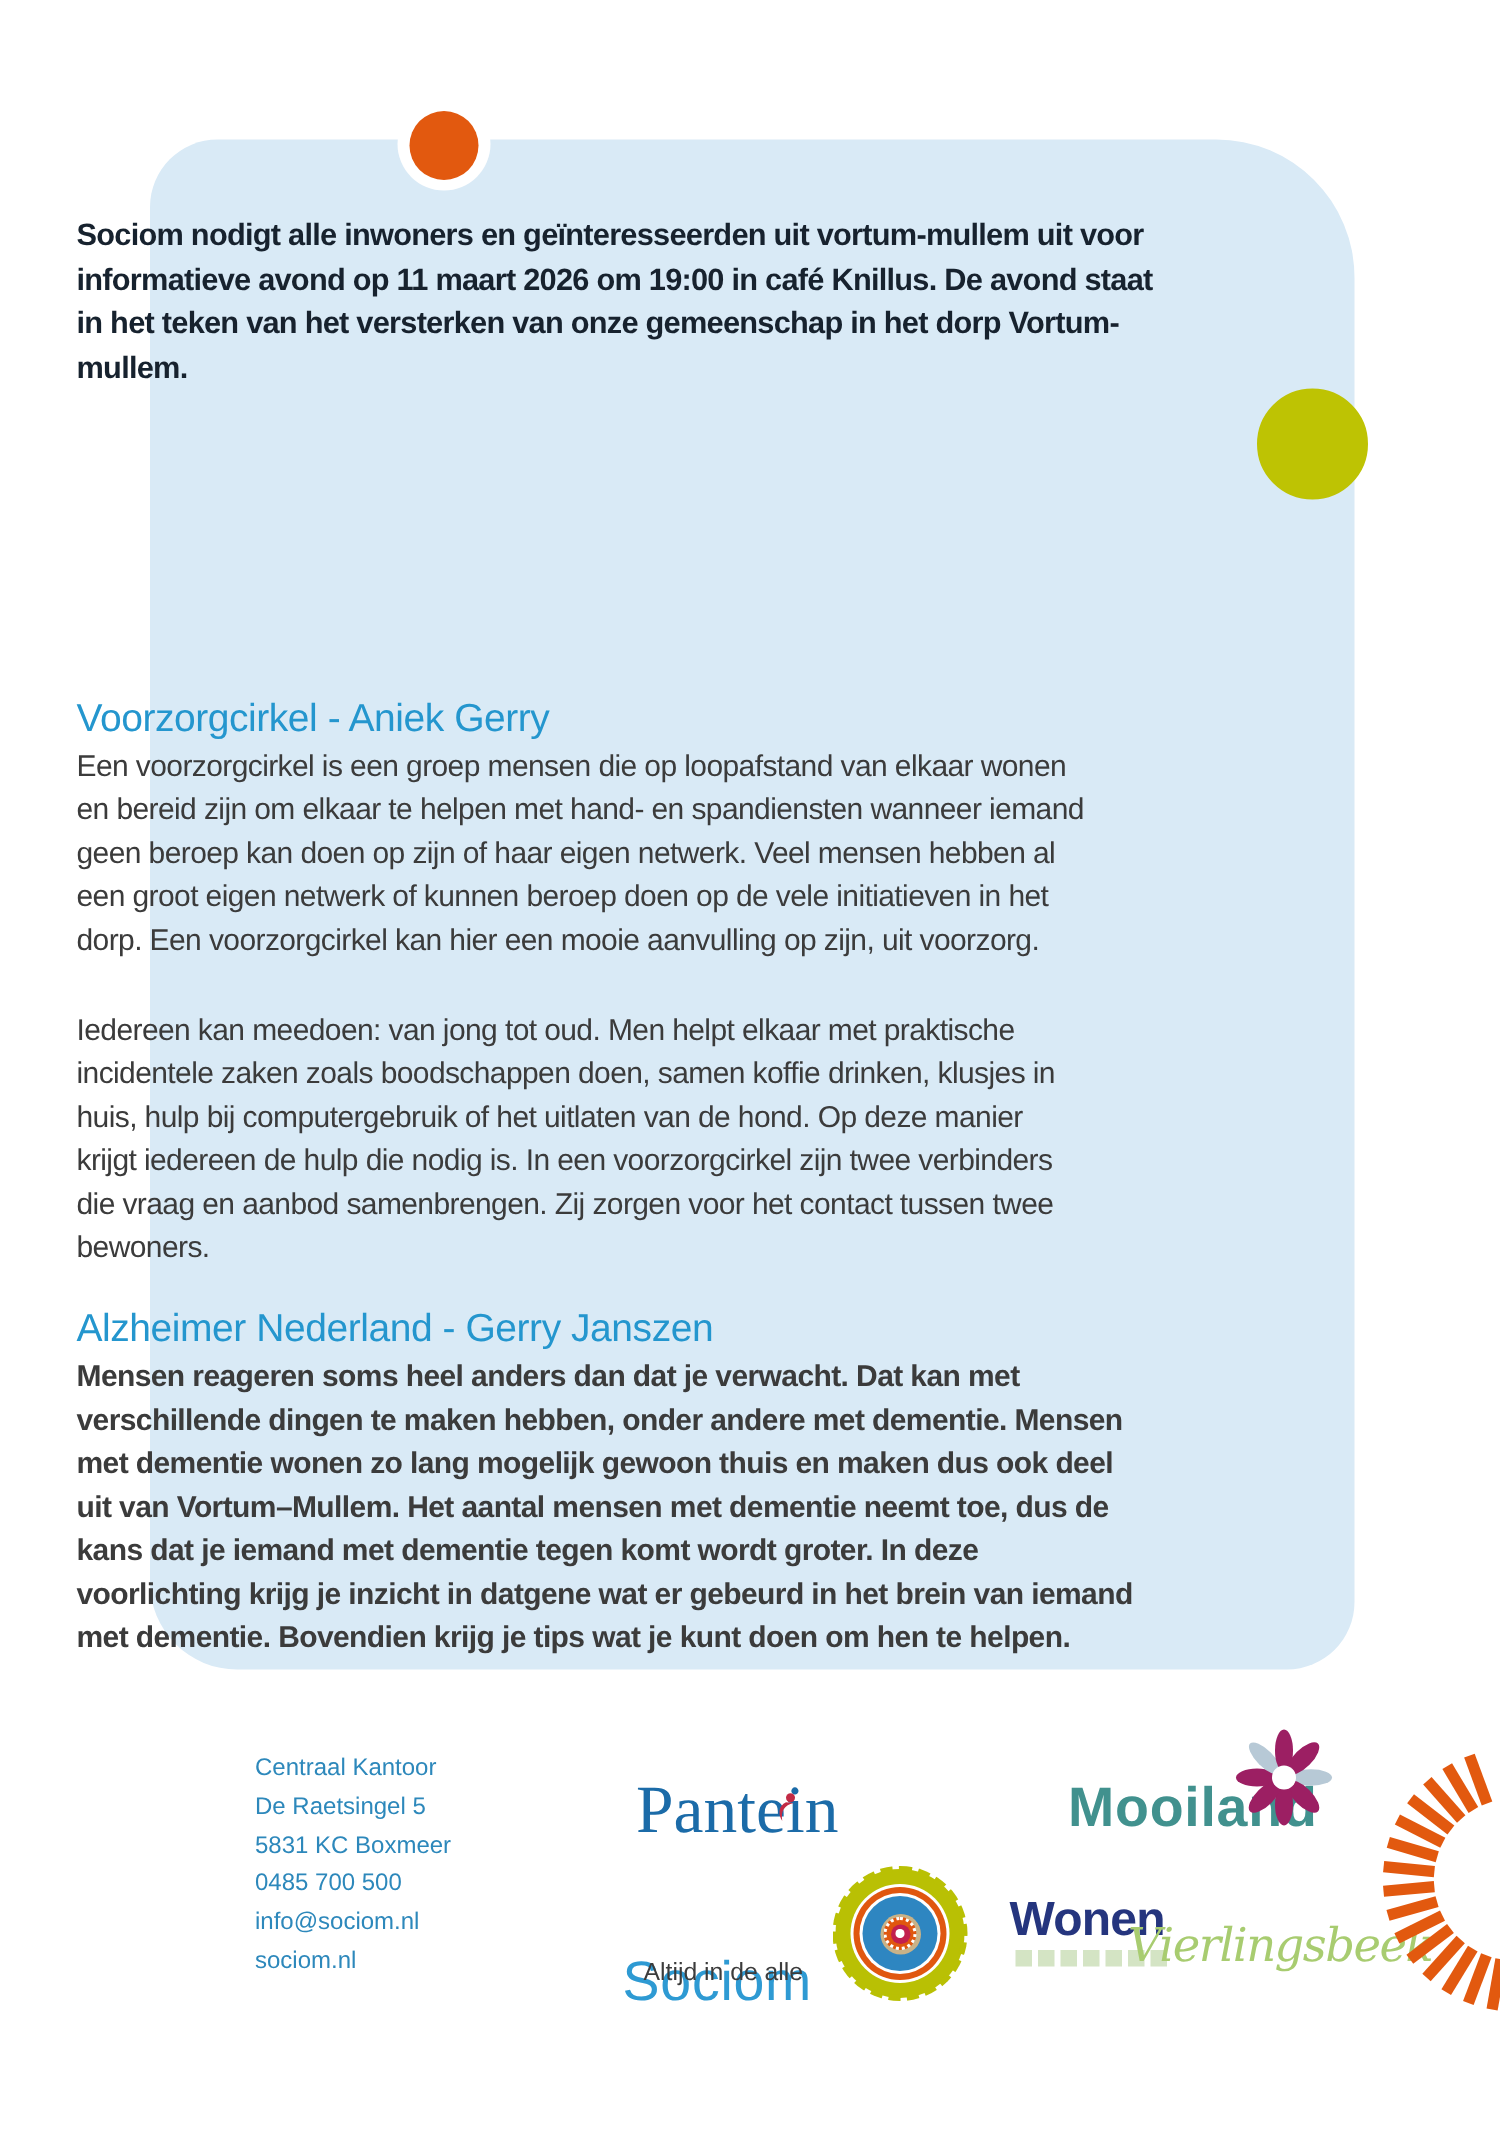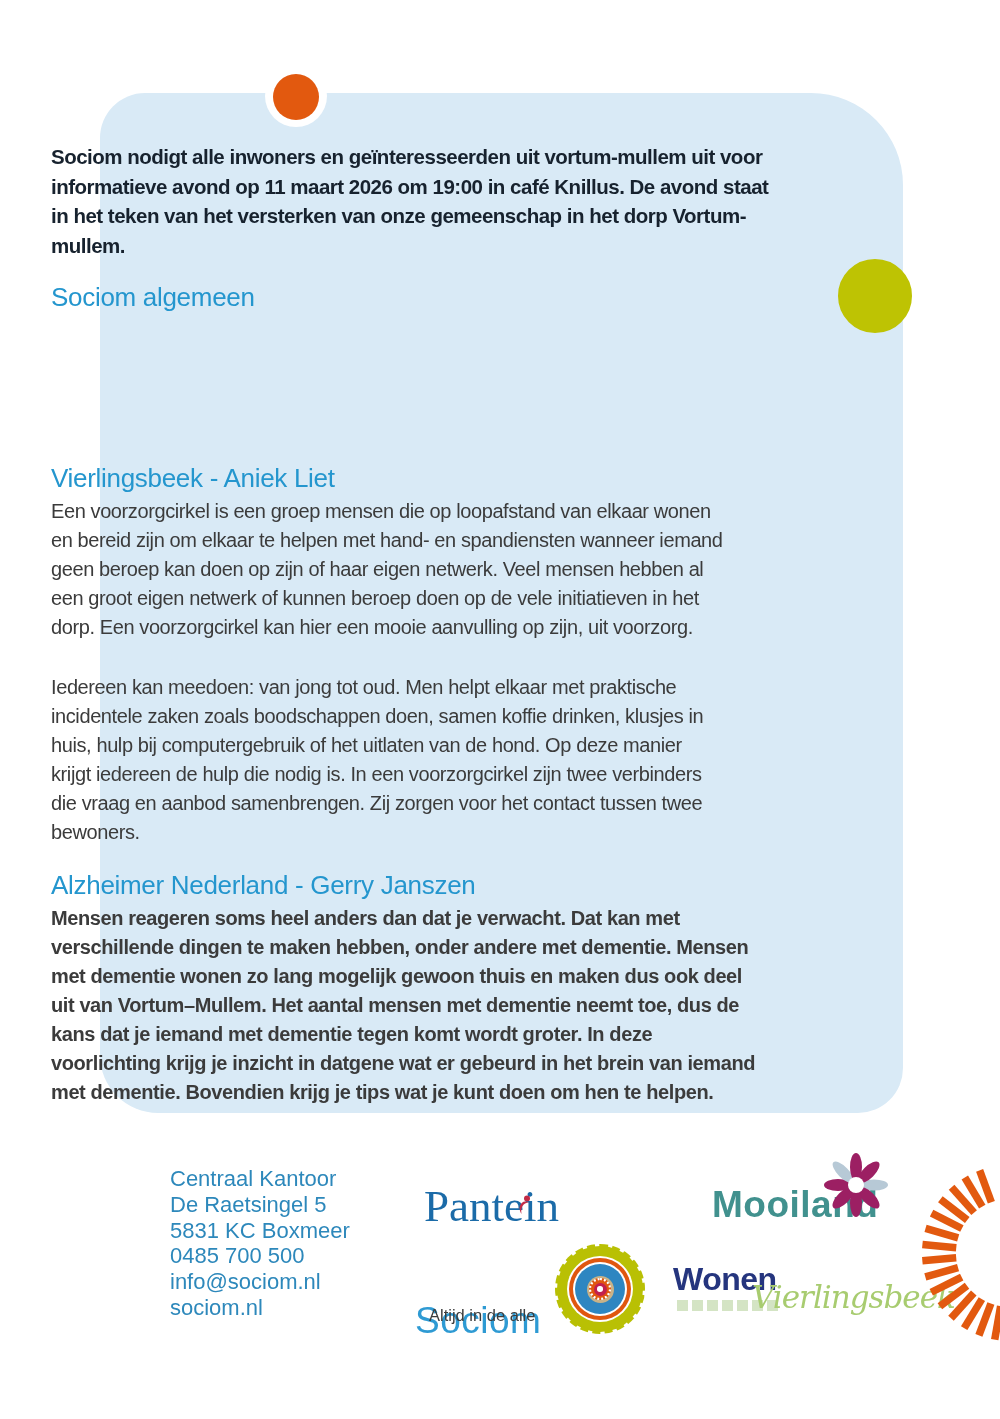--- a/index.html
+++ b/index.html
@@ -31,21 +31,21 @@
     color:#17222e; letter-spacing:-0.5px;
   }
   .heading {
     font-size:26px; color:#2496ce; letter-spacing:-0.3px; line-height:32px;
   }
   .body-p {
     font-size:20px; line-height:29px; color:#3b3b3b; letter-spacing:-0.4px;
   }
   .contact {
     position:absolute; left:170px; top:1166px; z-index:2;
-    font-size:22px; line-height:25.8px; color:#2d88bb; white-space:pre;
+    font-size:16px; line-height:25.8px; color:#2d88bb; white-space:pre;
   }
   
   .pantein { position:absolute; left:424px; top:1180px; z-index:2;
     font-family:"Liberation Serif", serif; font-size:45px; color:#1b6ba8; }
   .pantein-figure { position:absolute; left:93px; top:-4px; }
   
   .mooiland { position:absolute; left:712px; top:1184px; z-index:2;
     font-size:37px; font-weight:bold; color:#41918e; letter-spacing:0.5px; }
   .mooiland-flower { position:absolute; left:818px; top:1152px; z-index:2; }
   
@@ -81,23 +81,22 @@
 <div class="notch-circle"></div>
 <div class="orange-dot"></div>
 <div class="olive-ring"></div>
 
 <div class="content">
   <div class="blk intro" style="top:142px;">Sociom nodigt alle inwoners en geïnteresseerden uit vortum-mullem uit voor
 informatieve avond op 11 maart 2026 om 19:00 in café Knillus. De avond staat
 in het teken van het versterken van onze gemeenschap in het dorp Vortum-
 mullem.</div>
 
-  <div class="blk heading" style="top:281px;">Sociom algemeen</div>
-
-  <div class="blk heading" style="top:462px;">Vierlingsbeek - Aniek Liet</div>
+
+  <div class="blk heading" style="top:462px;">Voorzorgcirkel - Aniek Gerry</div>
   <div class="blk body-p" style="top:497px;">Een voorzorgcirkel is een groep mensen die op loopafstand van elkaar wonen
 en bereid zijn om elkaar te helpen met hand- en spandiensten wanneer iemand
 geen beroep kan doen op zijn of haar eigen netwerk. Veel mensen hebben al
 een groot eigen netwerk of kunnen beroep doen op de vele initiatieven in het
 dorp. Een voorzorgcirkel kan hier een mooie aanvulling op zijn, uit voorzorg.</div>
   <div class="blk body-p" style="top:673px;">Iedereen kan meedoen: van jong tot oud. Men helpt elkaar met praktische
 incidentele zaken zoals boodschappen doen, samen koffie drinken, klusjes in
 huis, hulp bij computergebruik of het uitlaten van de hond. Op deze manier
 krijgt iedereen de hulp die nodig is. In een voorzorgcirkel zijn twee verbinders
 die vraag en aanbod samenbrengen. Zij zorgen voor het contact tussen twee

